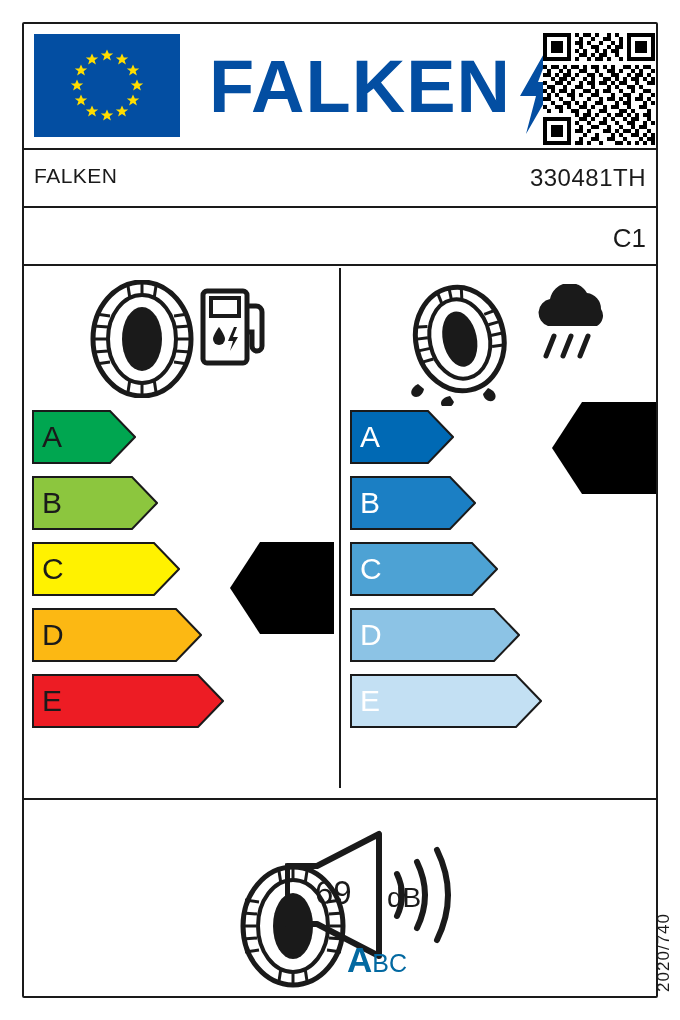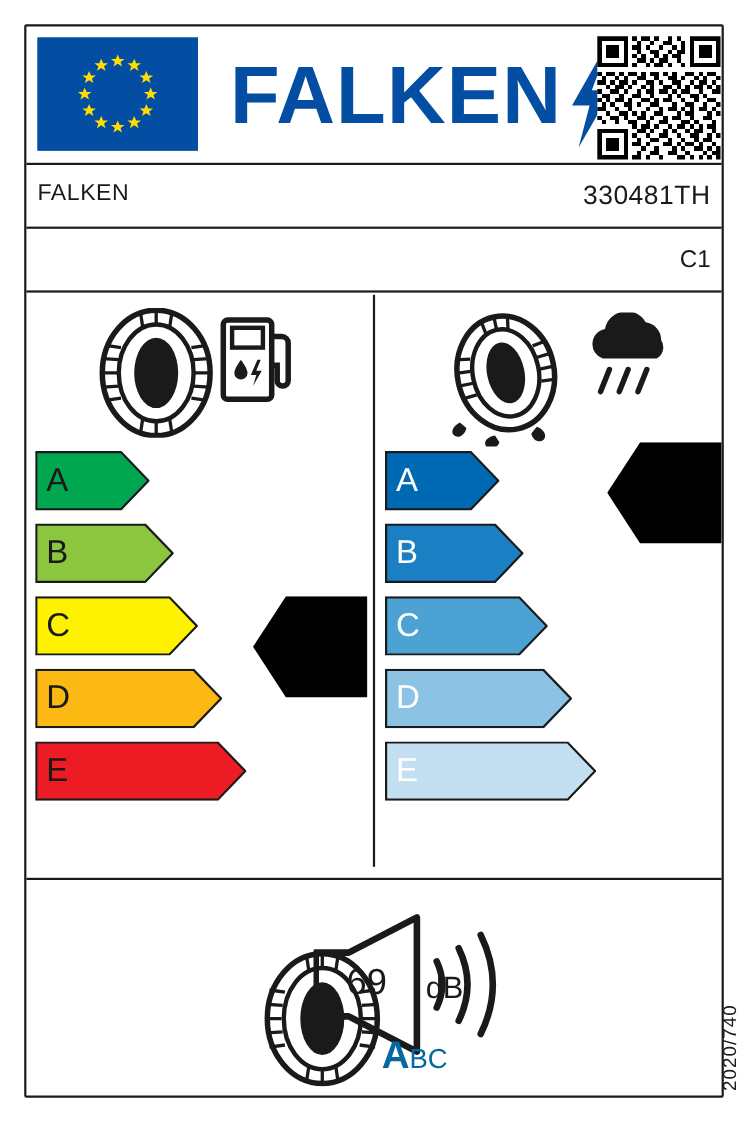--- a/index.html
+++ b/index.html
@@ -101,21 +101,21 @@
   .size {
     position: absolute;
     left: 10px; top: 10px;
     font-size: 27px;
     color: #1a1a1a;
     letter-spacing: 0.5px;
   }
   .classcode {
     position: absolute;
     right: 10px; top: 15px;
-    font-size: 22px;
+    font-size: 26px;
     color: #1a1a1a;
   }
 
   
   .panel {
     position: absolute;
     top: 268px;
     height: 520px;
   }
   .panel-left { left: 24px; width: 314px; }

